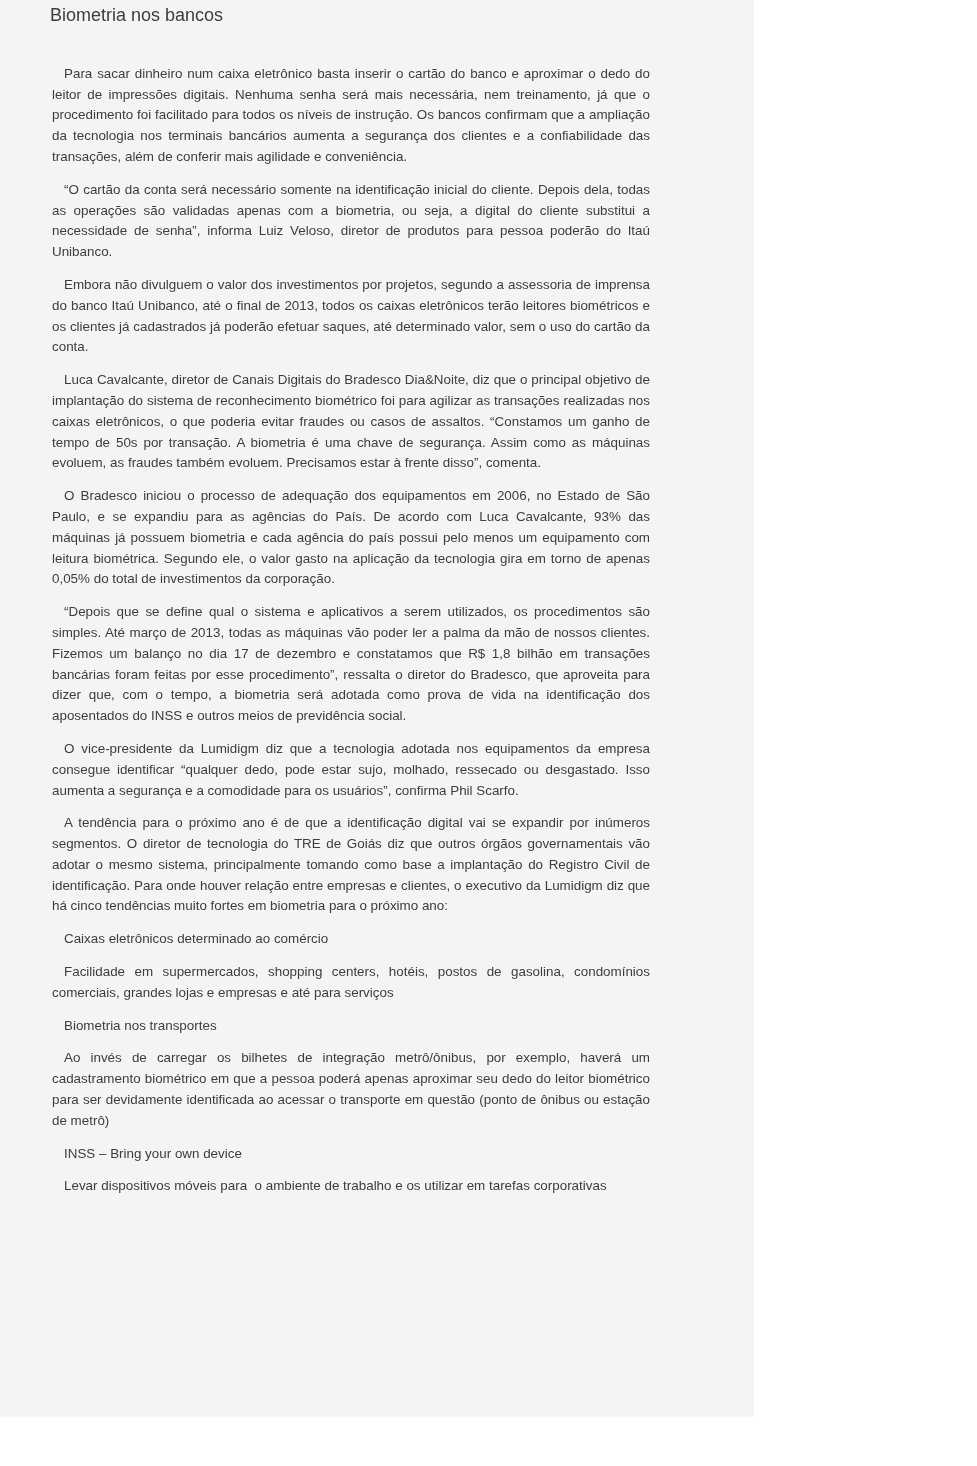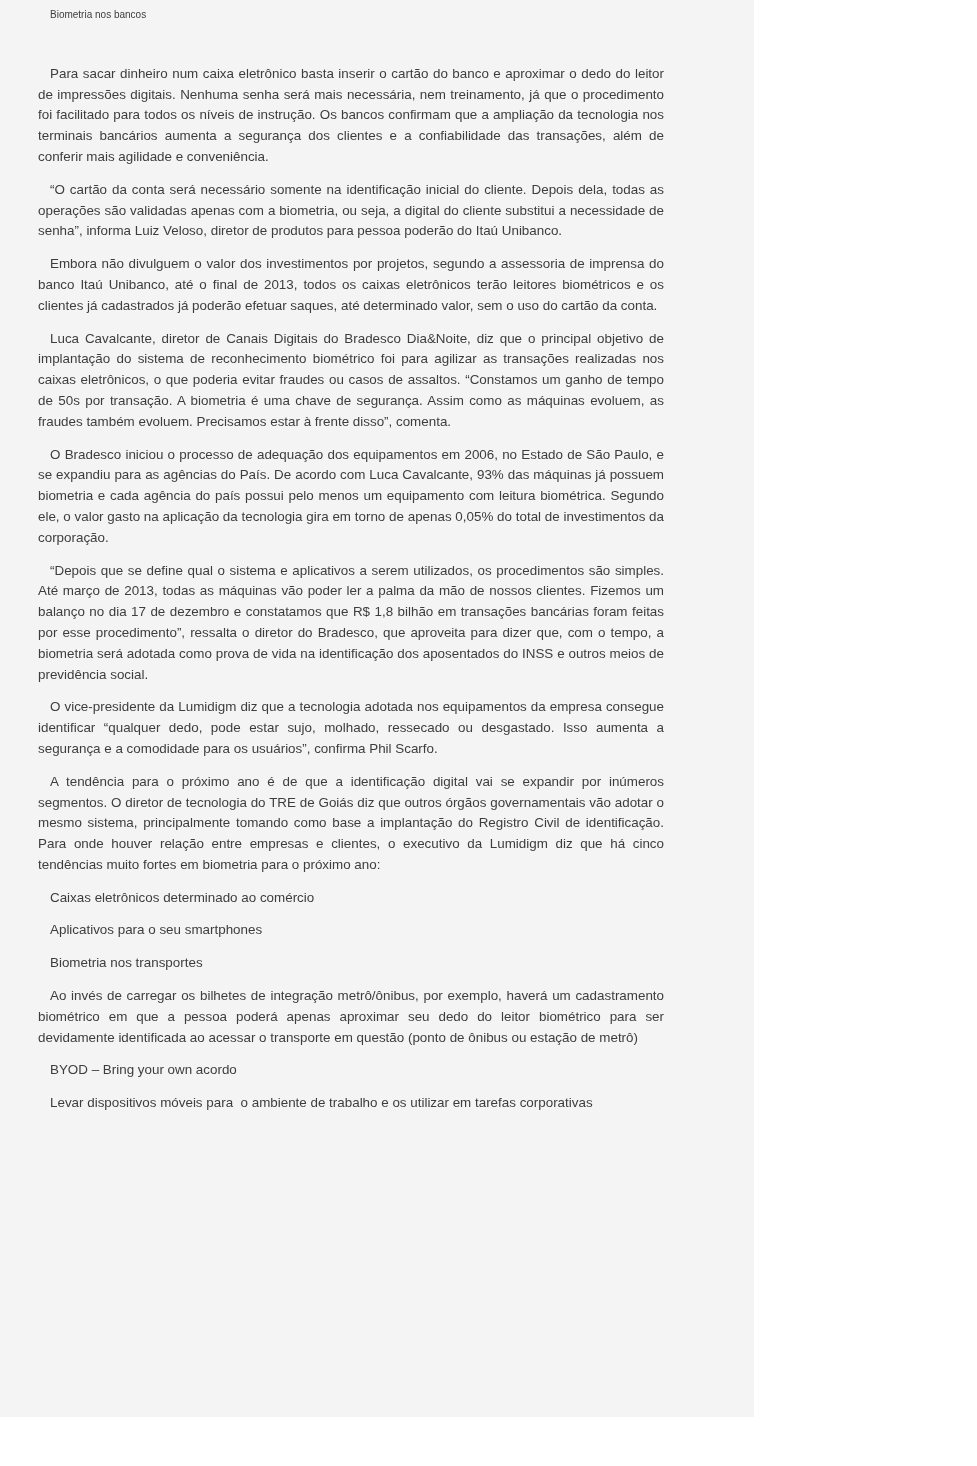--- a/index.html
+++ b/index.html
@@ -24,43 +24,43 @@
     padding: 5px 90px 18px 38px;
     color: #3d3d3d;
     font-size: 13.4px;
     line-height: 20.8px;
     overflow: hidden;
   }
   .doc-title {
     margin: 0 0 38px 0;
     text-indent: 12px;
     font-weight: normal;
-    font-size: 10px;
+    font-size: 18px;
     line-height: 20.8px;
     color: #3d3d3d;
   }
   .doc-area p {
-    margin: 12px 0;
+    margin: 12px 14px;
     text-align: justify;
     text-indent: 12px;
     white-space: pre-wrap;
   }
 </style>
 </head>
 <body>
 
 <div class="doc-area">
   <h1 class="doc-title">Biometria nos bancos</h1>
   <p>Para sacar dinheiro num caixa eletrônico basta inserir o cartão do banco e aproximar o dedo do leitor de impressões digitais. Nenhuma senha será mais necessária, nem treinamento, já que o procedimento foi facilitado para todos os níveis de instrução. Os bancos confirmam que a ampliação da tecnologia nos terminais bancários aumenta a segurança dos clientes e a confiabilidade das transações, além de conferir mais agilidade e conveniência.</p>
   <p>“O cartão da conta será necessário somente na identificação inicial do cliente. Depois dela, todas as operações são validadas apenas com a biometria, ou seja, a digital do cliente substitui a necessidade de senha”, informa Luiz Veloso, diretor de produtos para pessoa poderão do Itaú Unibanco.</p>
   <p>Embora não divulguem o valor dos investimentos por projetos, segundo a assessoria de imprensa do banco Itaú Unibanco, até o final de 2013, todos os caixas eletrônicos terão leitores biométricos e os clientes já cadastrados já poderão efetuar saques, até determinado valor, sem o uso do cartão da conta.</p>
   <p>Luca Cavalcante, diretor de Canais Digitais do Bradesco Dia&amp;Noite, diz que o principal objetivo de implantação do sistema de reconhecimento biométrico foi para agilizar as transações realizadas nos caixas eletrônicos, o que poderia evitar fraudes ou casos de assaltos. “Constamos um ganho de tempo de 50s por transação. A biometria é uma chave de segurança. Assim como as máquinas evoluem, as fraudes também evoluem. Precisamos estar à frente disso”, comenta.</p>
   <p>O Bradesco iniciou o processo de adequação dos equipamentos em 2006, no Estado de São Paulo, e se expandiu para as agências do País. De acordo com Luca Cavalcante, 93% das máquinas já possuem biometria e cada agência do país possui pelo menos um equipamento com leitura biométrica. Segundo ele, o valor gasto na aplicação da tecnologia gira em torno de apenas 0,05% do total de investimentos da corporação.</p>
   <p>“Depois que se define qual o sistema e aplicativos a serem utilizados, os procedimentos são simples. Até março de 2013, todas as máquinas vão poder ler a palma da mão de nossos clientes. Fizemos um balanço no dia 17 de dezembro e constatamos que R$ 1,8 bilhão em transações bancárias foram feitas por esse procedimento”, ressalta o diretor do Bradesco, que aproveita para dizer que, com o tempo, a biometria será adotada como prova de vida na identificação dos aposentados do INSS e outros meios de previdência social.</p>
   <p>O vice-presidente da Lumidigm diz que a tecnologia adotada nos equipamentos da empresa consegue identificar “qualquer dedo, pode estar sujo, molhado, ressecado ou desgastado. Isso aumenta a segurança e a comodidade para os usuários”, confirma Phil Scarfo.</p>
   <p>A tendência para o próximo ano é de que a identificação digital vai se expandir por inúmeros segmentos. O diretor de tecnologia do TRE de Goiás diz que outros órgãos governamentais vão adotar o mesmo sistema, principalmente tomando como base a implantação do Registro Civil de identificação. Para onde houver relação entre empresas e clientes, o executivo da Lumidigm diz que há cinco tendências muito fortes em biometria para o próximo ano:</p>
   <p>Caixas eletrônicos determinado ao comércio</p>
-  <p>Aplicativos para o seu smartphones</p>
+  <p>Facilidade em supermercados, shopping centers, hotéis, postos de gasolina, condomínios comerciais, grandes lojas e empresas e até para serviços</p>
   <p>Biometria nos transportes</p>
   <p>Ao invés de carregar os bilhetes de integração metrô/ônibus, por exemplo, haverá um cadastramento biométrico em que a pessoa poderá apenas aproximar seu dedo do leitor biométrico para ser devidamente identificada ao acessar o transporte em questão (ponto de ônibus ou estação de metrô)</p>
-  <p>BYOD – Bring your own acordo</p>
+  <p>INSS – Bring your own device</p>
   <p>Levar dispositivos móveis para  o ambiente de trabalho e os utilizar em tarefas corporativas</p>
 </div>
 
 </body></html>

